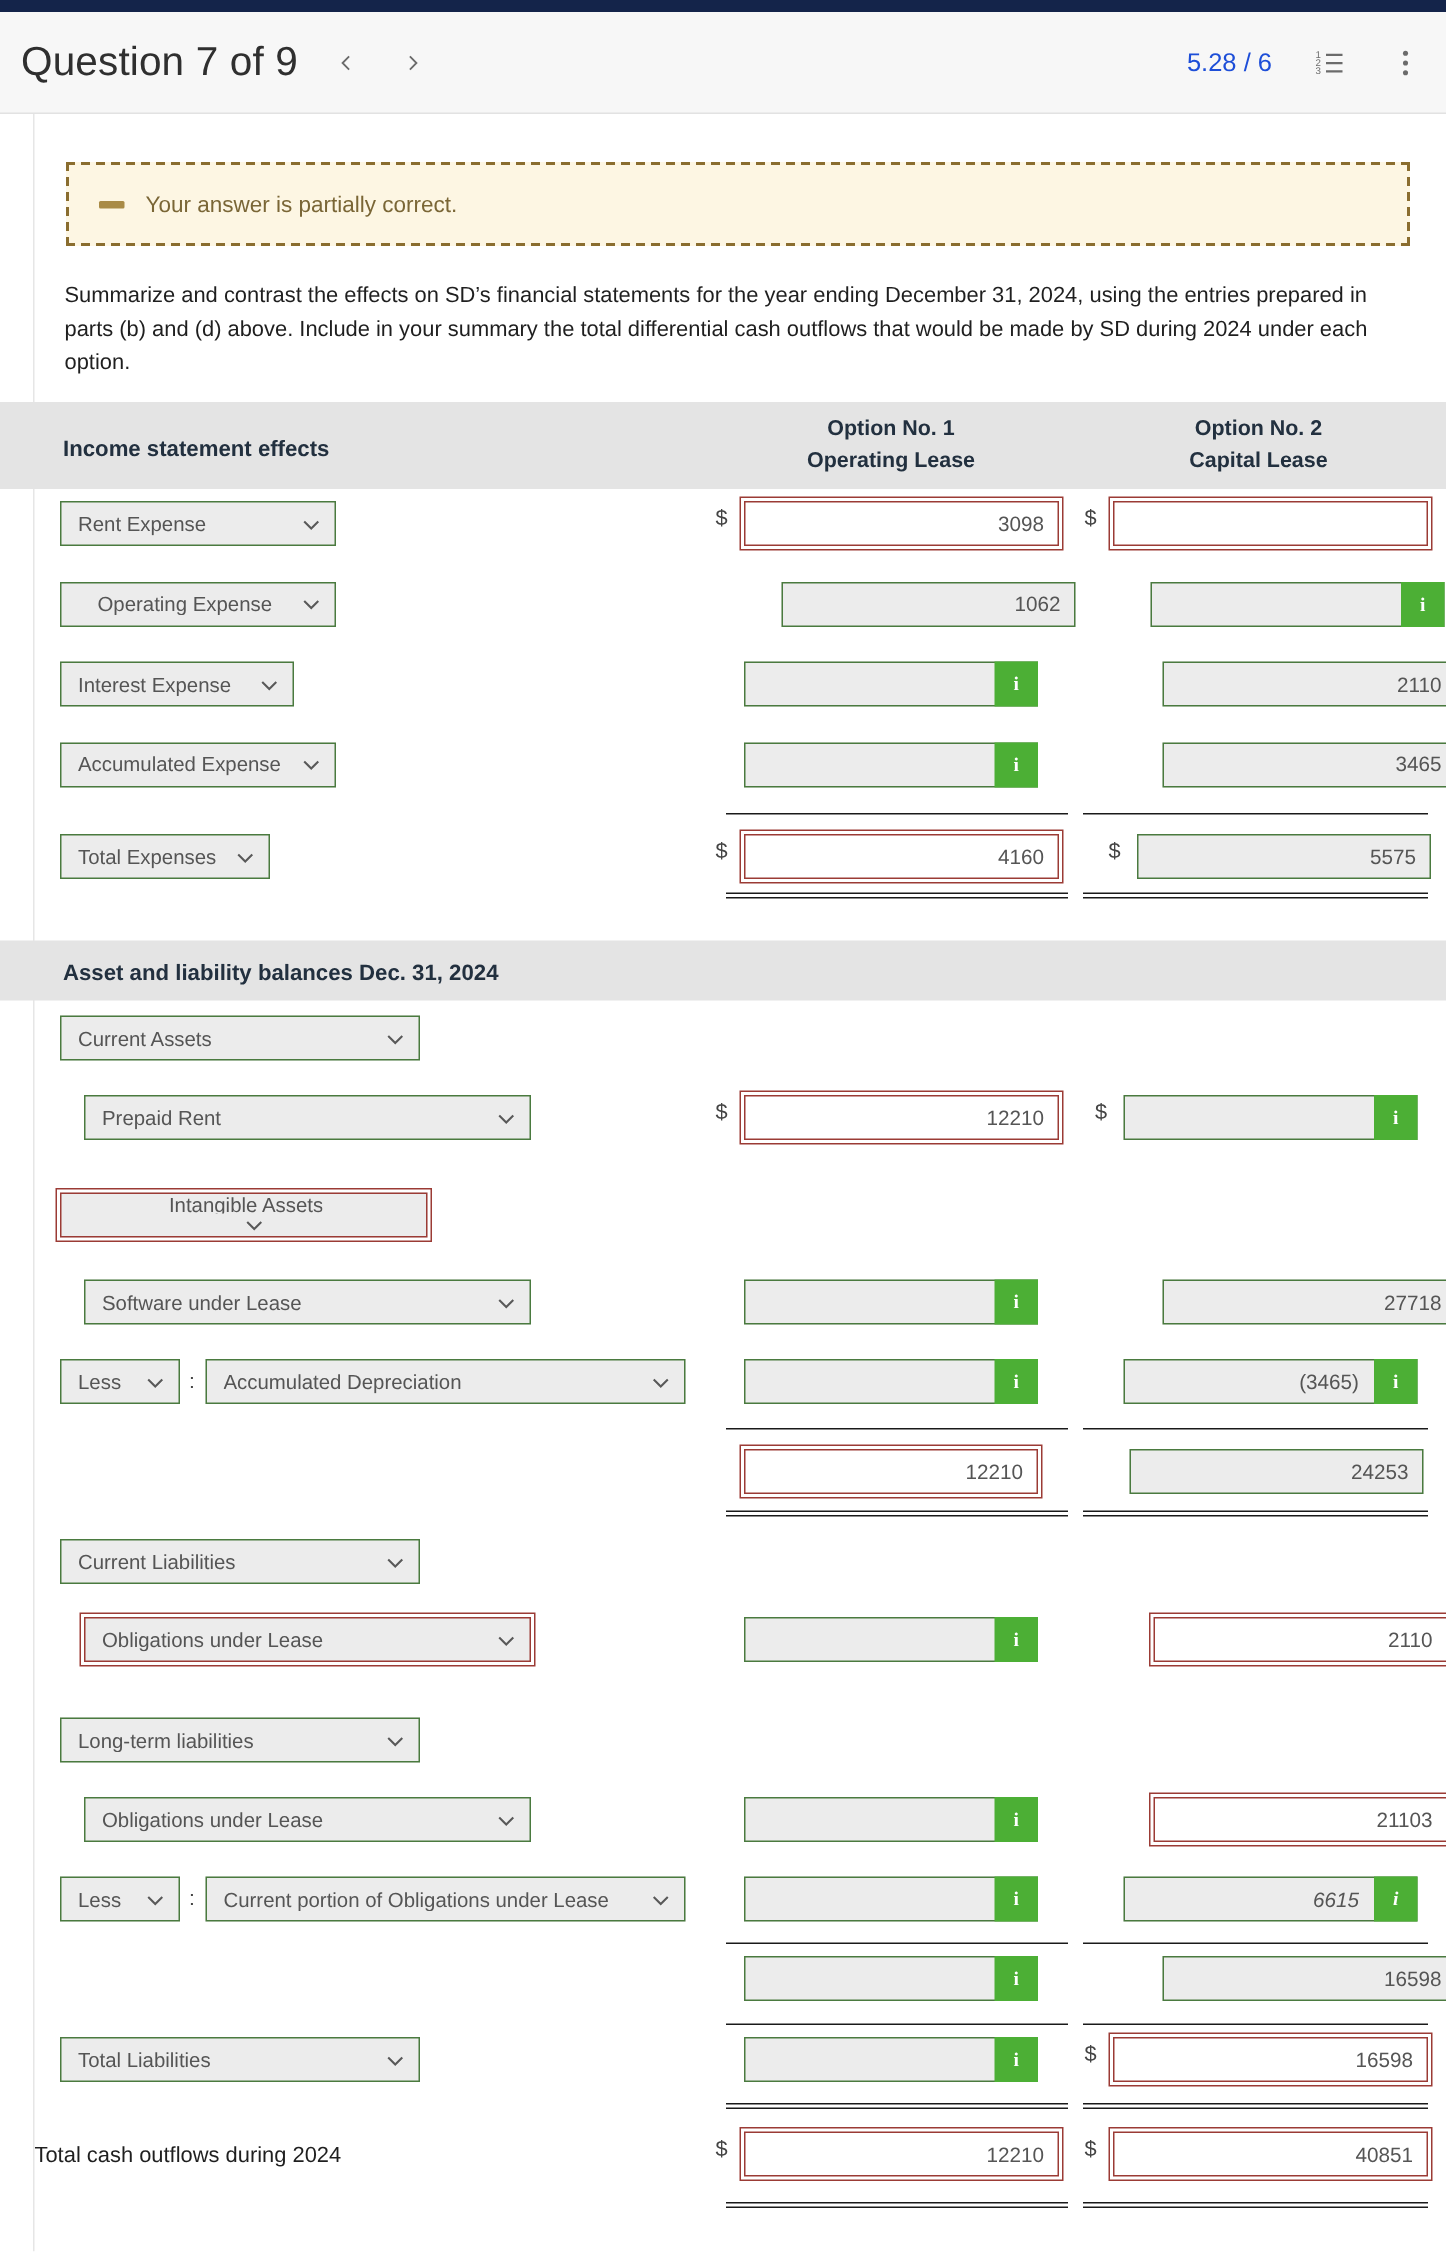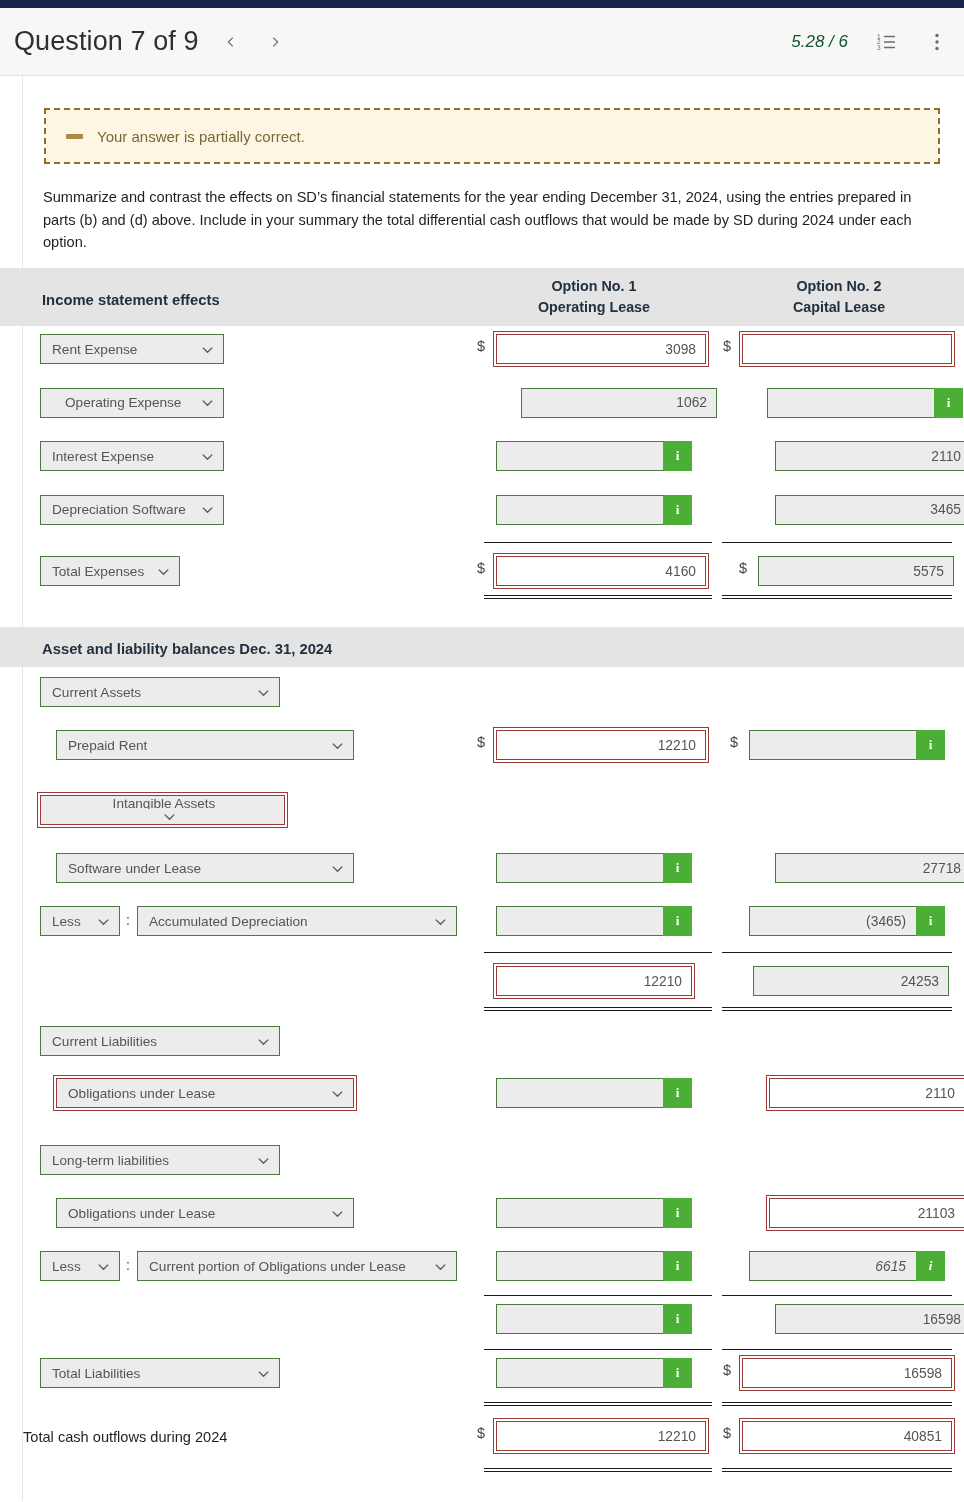--- a/index.html
+++ b/index.html
@@ -25,21 +25,21 @@
     font-size: 27px; color: #2f2f2f; font-weight: 400;
     letter-spacing: .1px; white-space: nowrap;
   }
   .nav-arrows { display: flex; align-items: center; margin-left: 24px; gap: 28px; }
   .arrow {
     width: 16px; height: 22px; color: #6b6b6b;
     display: flex; align-items: center; justify-content: center;
     font-size: 19px; line-height: 1; cursor: pointer;
   }
   .header-right { margin-left: auto; display: flex; align-items: center; gap: 28px; }
-  .score { font-size: 17px; color: #14532d; white-space: nowrap; font-style: italic; }
+  .score { font-size: 17px; color: #1d4ed8; white-space: nowrap; }
   .hicon { width: 22px; height: 22px; color: #6b6b6b; cursor: pointer; display:block; }
 
   
   .page-wrap {
     position: relative;
     height: calc(1502px - 8px - 69px);
     background: #ffffff;
     overflow: hidden;
   }
   .page-inner {
@@ -261,40 +261,40 @@
         </div>
         <div class="cell" style="left:789px;width:196px;">
           <div class="inp has-badge">
             <span></span>
             <span class="badge">i</span>
           </div>
         </div>
       </div>
 
       <div class="row">
-        <div class="sel" style="left:62px;top:8px;width:184px;">
+        <div class="sel" style="left:62px;top:8px;width:156px;">
           <span class="lbl">Interest Expense</span>
           <svg class="chev" viewBox="0 0 16 16" fill="none" stroke="currentColor" stroke-width="1.5">
               <polyline points="3,6 8,11 13,6"></polyline>
             </svg>
         </div>
         <div class="cell" style="left:518px;width:196px;">
           <div class="inp has-badge">
             <span></span>
             <span class="badge">i</span>
           </div>
         </div>
         <div class="cell" style="left:797px;width:196px;">
           <div class="inp">2110</div>
         </div>
       </div>
 
       <div class="row">
         <div class="sel" style="left:62px;top:8px;width:184px;">
-          <span class="lbl">Depreciation Software</span>
+          <span class="lbl">Accumulated Expense</span>
           <svg class="chev" viewBox="0 0 16 16" fill="none" stroke="currentColor" stroke-width="1.5">
               <polyline points="3,6 8,11 13,6"></polyline>
             </svg>
         </div>
         <div class="cell" style="left:518px;width:196px;">
           <div class="inp has-badge">
             <span></span>
             <span class="badge">i</span>
           </div>
         </div>

